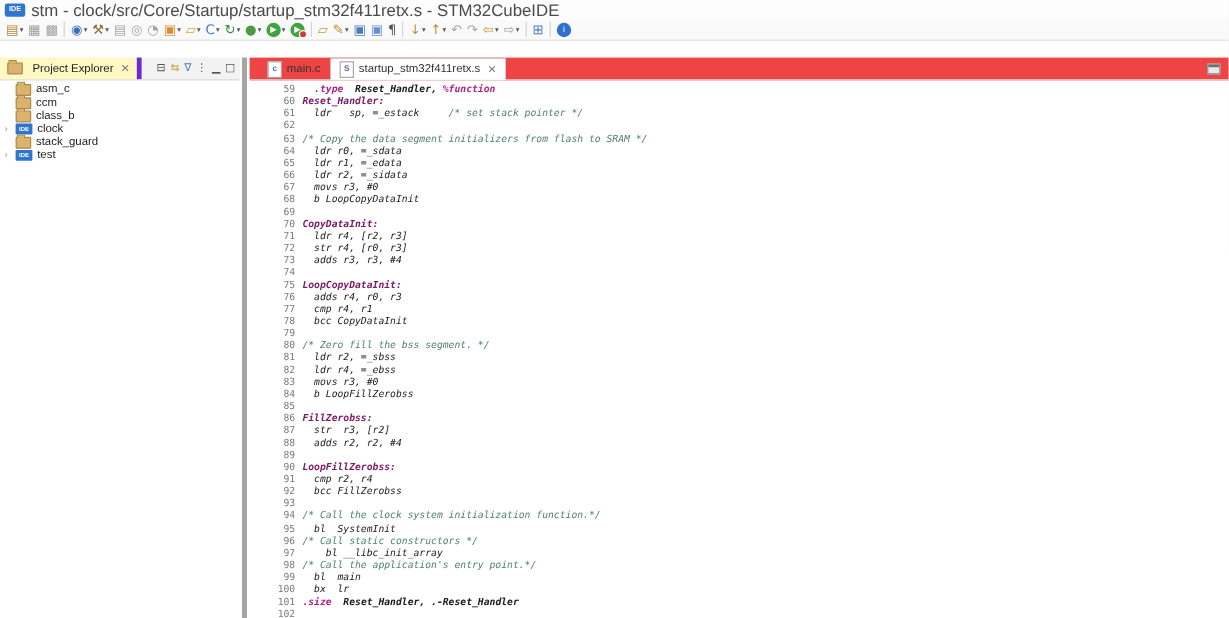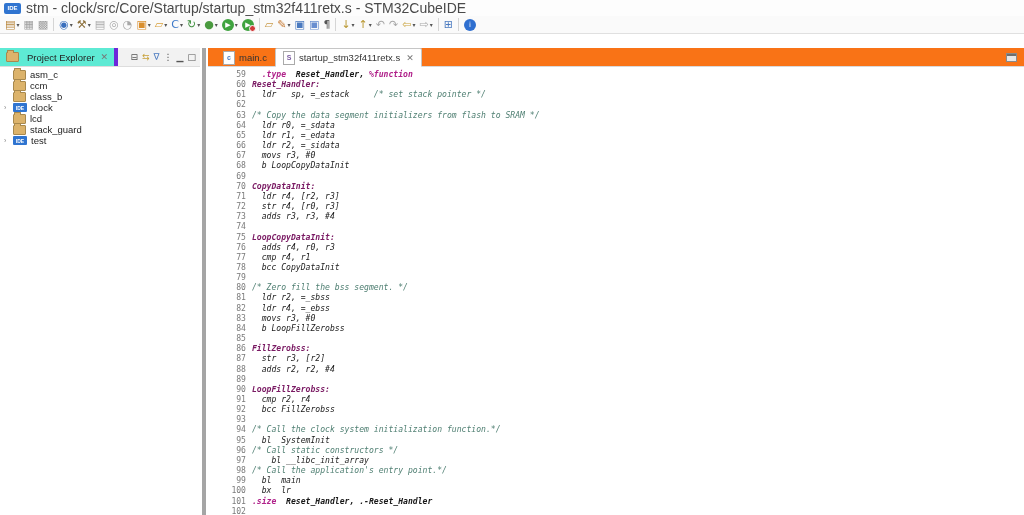--- a/index.html
+++ b/index.html
@@ -20,37 +20,37 @@
   .tbtn .g.circ{width:12px;height:12px;border-radius:50%;display:flex;align-items:center;justify-content:center;font-size:7px;line-height:12px;}
   .tbtn .g.pdot{position:relative;}
   .tbtn .g.pdot::after{content:'';position:absolute;right:-2px;bottom:-1px;width:5px;height:5px;border-radius:50%;background:#d03b3b;border:1px solid #fff;}
   .dd{font-size:6px;color:#555;margin-left:1px;}
   .tsep{width:1px;height:13px;background:#d5d5d5;margin:0 3px;}
   
   .workbench{position:absolute;top:48px;left:0;right:0;bottom:0;display:flex;}
   
   .explorer{width:200px;display:flex;flex-direction:column;background:#fff;flex-shrink:0;}
   .panel-header{height:18px;display:flex;align-items:center;background:#f2f2f2;border-bottom:1px solid #ddd;}
-  .panel-tab{height:18px;display:flex;align-items:center;gap:4px;background:#5eead4;border-right:4px solid #6d28d9;padding:0 6px;}
+  .panel-tab{height:18px;display:flex;align-items:center;gap:4px;background:#fef9c3;border-right:4px solid #6d28d9;padding:0 6px;}
   .panel-tab .lbl{color:#222;}
   .tab-close{font-size:9px;color:#777;margin-left:2px;}
   .panel-tools{margin-left:auto;display:flex;align-items:center;gap:4px;padding-right:4px;}
   .ptool{font-family:"DejaVu Sans",sans-serif;font-size:9px;color:#555;line-height:14px;}
   .tree{padding-top:2px;flex:1;}
   .trow{height:11px;display:flex;align-items:center;padding-left:4px;color:#222;}
   .chev{width:9px;font-size:7px;color:#888;flex-shrink:0;}
   .folder-icon{width:11px;height:8px;background:#dcb36b;border:1px solid #a8894e;border-radius:1px;position:relative;margin-right:4px;flex-shrink:0;}
   .folder-icon::before{content:'';position:absolute;top:-3px;left:0;width:5px;height:2px;background:#dcb36b;border:1px solid #a8894e;border-bottom:none;border-radius:1px 1px 0 0;}
   .ide-icon{width:14px;height:9px;background:#2f74d0;border-radius:1px;color:#fff;font-size:5px;font-weight:bold;
             display:flex;align-items:center;justify-content:center;margin-right:4px;flex-shrink:0;}
   
   .sash{width:8px;background:linear-gradient(to right,#fff 0 2px,#a5a5a5 2px 6px,#fff 6px 8px);flex-shrink:0;}
   
   .editor-area{flex:1;display:flex;flex-direction:column;position:relative;background:#fff;min-width:0;}
-  .editor-tabbar{height:18px;display:flex;align-items:flex-end;background:#f97316;border-bottom:1px solid #d9d9d9;padding-left:7px;position:relative;text-align:right;}
+  .editor-tabbar{height:18px;display:flex;align-items:flex-end;background:#ef4444;border-bottom:1px solid #d9d9d9;padding-left:7px;position:relative;text-align:right;}
   .etab{height:17px;display:flex;align-items:center;gap:4px;padding:0 7px;color:#333;margin-bottom:-1px;border:1px solid transparent;}
   .etab.active{background:#fff;border-color:#c6c6c6;border-bottom-color:#fff;border-radius:2px 2px 0 0;}
   .file-icon{width:10px;height:12px;background:#fff;border:1px solid #aaa;font-size:7px;font-weight:bold;
              display:flex;align-items:center;justify-content:center;flex-shrink:0;}
   .editor-min{position:absolute;right:7px;top:5px;width:9px;height:7px;border:1px solid #8a8a8a;background:#e8e8e8;}
   .editor-min::before{content:'';display:block;height:2px;background:#6e6e6e;}
   
   .code{flex:1;padding-top:2px;font-family:"DejaVu Sans Mono","Liberation Mono",monospace;
         font-size:8.1px;line-height:10.16px;white-space:pre;overflow:hidden;background:#fff;}
   .code-line{display:flex;height:10.16px;margin-left:16px;}
@@ -214,25 +214,20 @@
             <span>class_b</span>
           </div>
           <div class="trow">
             <span class="chev">›</span>
             <span class="ide-icon">IDE</span>
             <span>clock</span>
           </div>
           <div class="trow">
             <span class="chev"></span>
             <span class="folder-icon"></span>
-            <span>lcd</span>
-          </div>
-          <div class="trow">
-            <span class="chev"></span>
-            <span class="folder-icon"></span>
             <span>stack_guard</span>
           </div>
           <div class="trow">
             <span class="chev">›</span>
             <span class="ide-icon">IDE</span>
             <span>test</span>
           </div>
         </div>
     </div>
 

